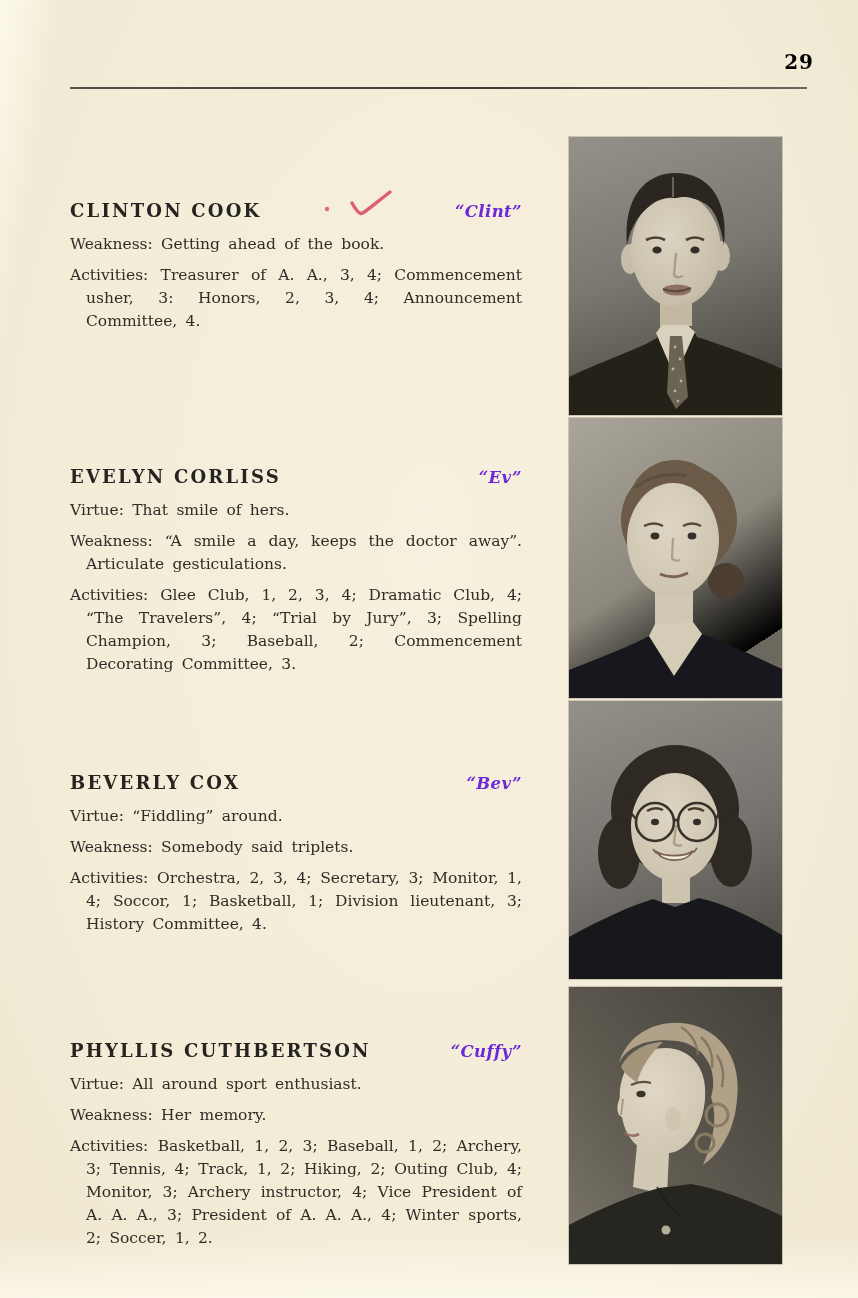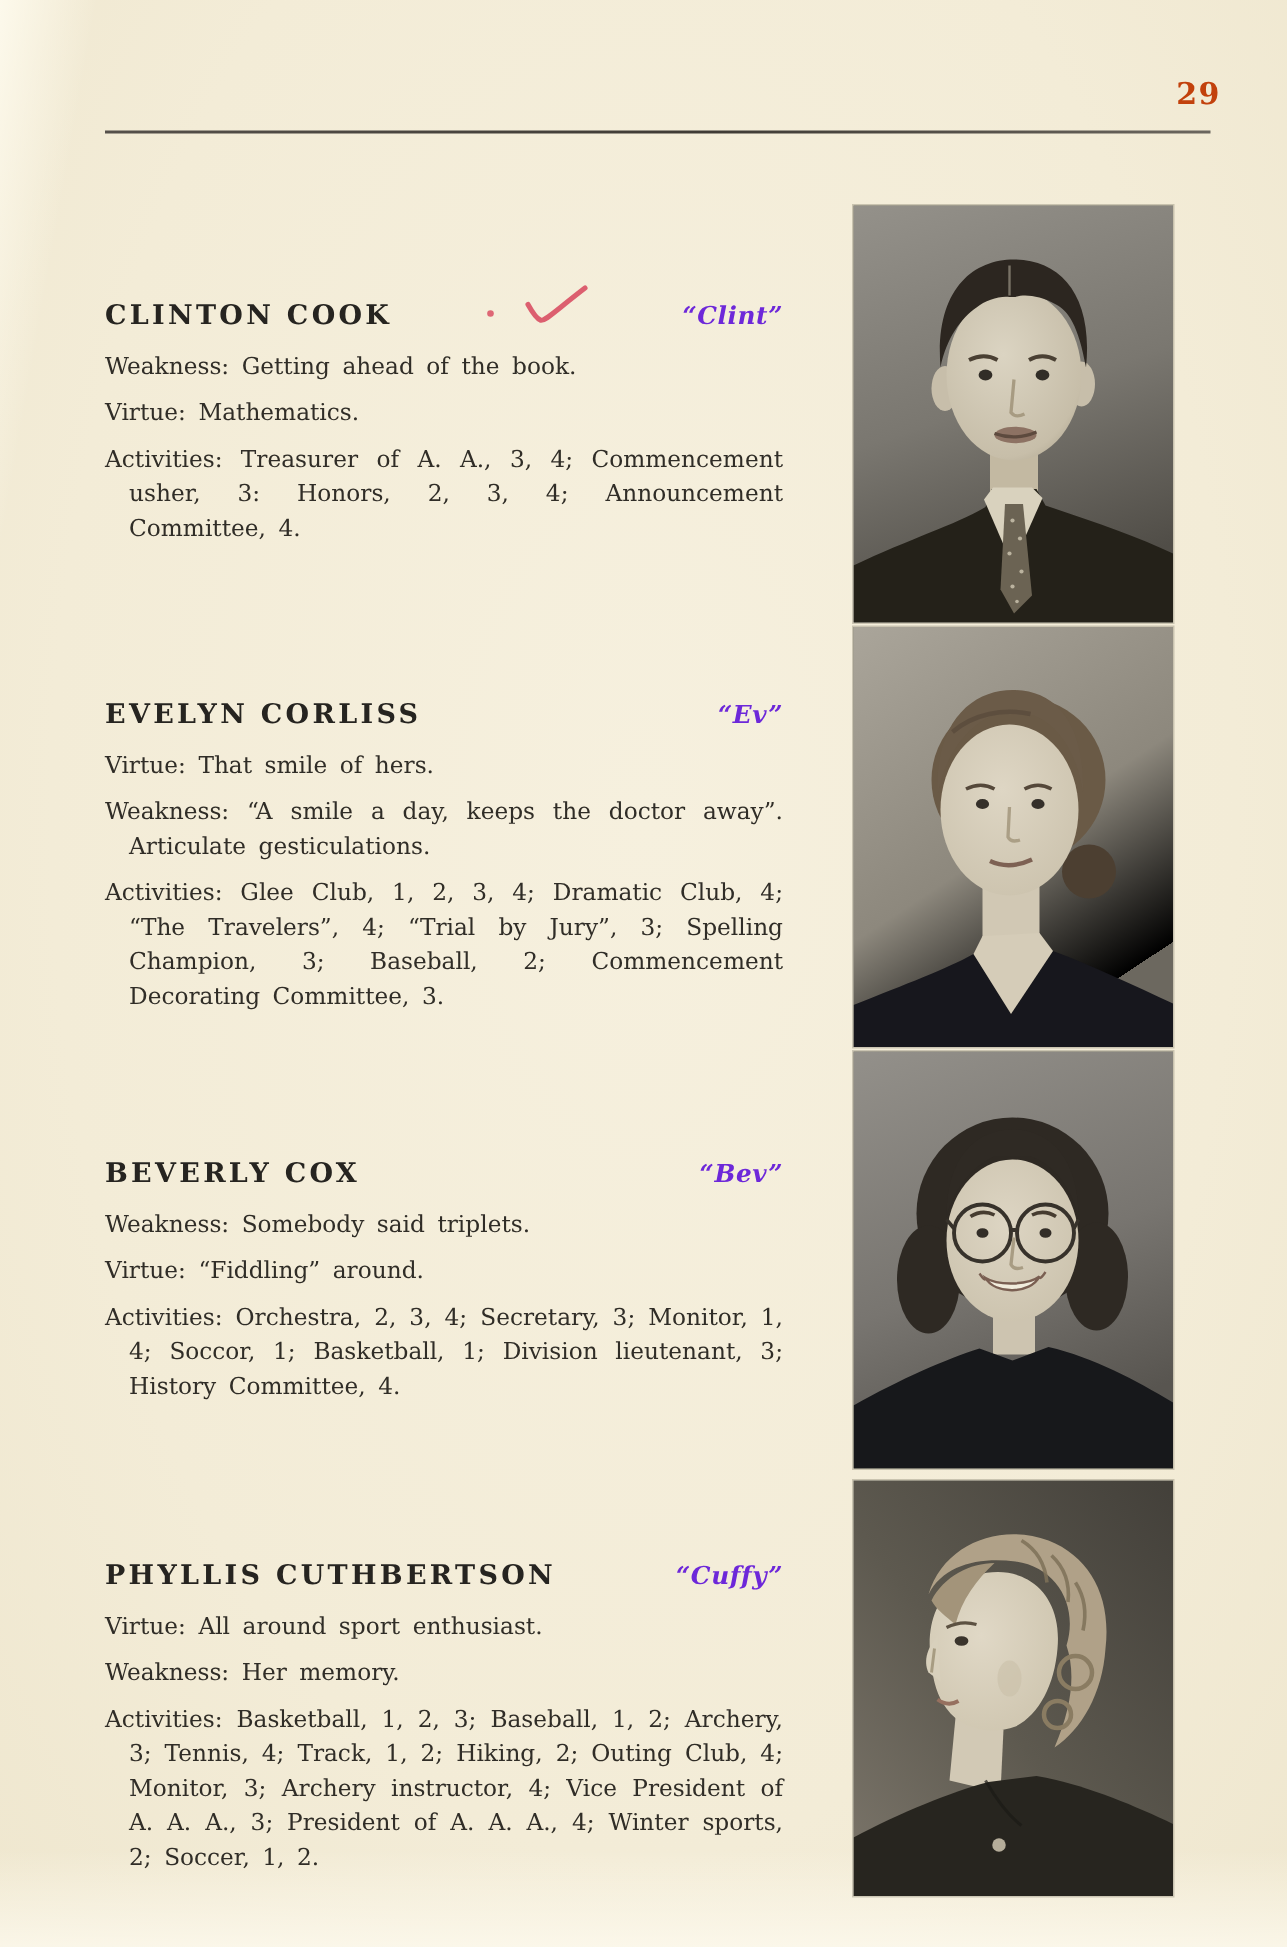--- a/index.html
+++ b/index.html
@@ -16,21 +16,21 @@
   }
   .page{position:absolute;inset:0;}
 
   
   .hdr-title{
     position:absolute;top:53px;left:0;width:858px;text-align:center;
     font-size:21px;font-weight:bold;letter-spacing:2.6px;word-spacing:8px;color:#2a2722;
   }
   .hdr-page-number{
     position:absolute;top:50px;right:44px;
-    font-size:20px;font-weight:bold;color:#c2410c;letter-spacing:1px;margin-left:20px;
+    font-size:20px;font-weight:bold;color:#000000;letter-spacing:1px;margin-left:20px;
   }
   .hdr-rule{
     position:absolute;top:87px;left:70px;width:737px;height:2px;
     background:linear-gradient(90deg,#55504a 0%,#3f3b35 55%,#6b665e 100%);
   }
 
   
   .entry{position:absolute;left:70px;width:452px;}
   .name-row{display:flex;justify-content:space-between;align-items:baseline;margin:0 0 12px 0;position:relative;gap:45px;}
   .student-name{margin:0;font-size:18px;font-weight:bold;letter-spacing:2.2px;color:#262420;white-space:nowrap;}
@@ -65,41 +65,40 @@
   <section class="entry" style="top:200px">
     <div class="name-row">
       <h2 class="student-name">CLINTON COOK</h2>
       <svg class="checkmark" width="84" height="40">
         <circle cx="7" cy="19" r="2.2" fill="#d94f63" opacity=".85"></circle>
         <path d="M32,13 C34.5,17.5 37.5,22.5 40.5,23.5 C43.5,24 48,19 70,2" fill="none" stroke="#d94f63" stroke-width="3.4" stroke-linecap="round" opacity=".9"></path>
       </svg>
       <span class="nickname">“Clint”</span>
     </div>
     <p class="field"><span>Weakness:</span> <span>Getting ahead of the book.</span></p>
-    <p class="field"><span>Virtue:</span> <span>Mathematics.</span></p>
     <p class="field"><span>Activities:</span> <span>Treasurer of A. A., 3, 4; Commencement usher, 3: Honors, 2, 3, 4; Announcement Committee, 4.</span></p>
   </section>
 
   <section class="entry" style="top:466px">
     <div class="name-row">
       <h2 class="student-name">EVELYN CORLISS</h2>
       <span class="nickname">“Ev”</span>
     </div>
     <p class="field"><span>Virtue:</span> <span>That smile of hers.</span></p>
     <p class="field"><span>Weakness:</span> <span>“A smile a day, keeps the doctor away”. Articulate gesticulations.</span></p>
     <p class="field"><span>Activities:</span> <span>Glee Club, 1, 2, 3, 4; Dramatic Club, 4; “The Travelers”, 4; “Trial by Jury”, 3; Spelling Champion, 3; Baseball, 2; Commencement Decorating Committee, 3.</span></p>
   </section>
 
   <section class="entry" style="top:772px">
     <div class="name-row">
       <h2 class="student-name">BEVERLY COX</h2>
       <span class="nickname">“Bev”</span>
     </div>
+    <p class="field"><span>Virtue:</span> <span>“Fiddling” around.</span></p>
     <p class="field"><span>Weakness:</span> <span>Somebody said triplets.</span></p>
-    <p class="field"><span>Virtue:</span> <span>“Fiddling” around.</span></p>
     <p class="field"><span>Activities:</span> <span>Orchestra, 2, 3, 4; Secretary, 3; Monitor, 1, 4; Soccor, 1; Basketball, 1; Division lieutenant, 3; History Committee, 4.</span></p>
   </section>
 
   <section class="entry" style="top:1040px">
     <div class="name-row">
       <h2 class="student-name">PHYLLIS CUTHBERTSON</h2>
       <span class="nickname">“Cuffy”</span>
     </div>
     <p class="field"><span>Virtue:</span> <span>All around sport enthusiast.</span></p>
     <p class="field"><span>Weakness:</span> <span>Her memory.</span></p>

